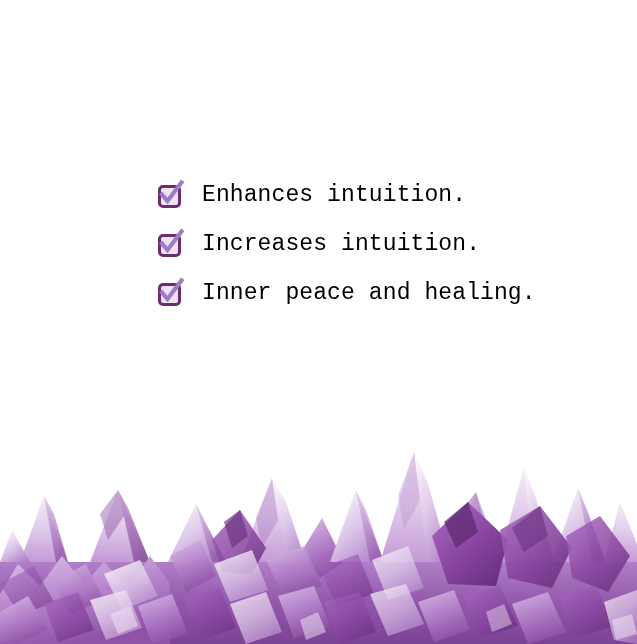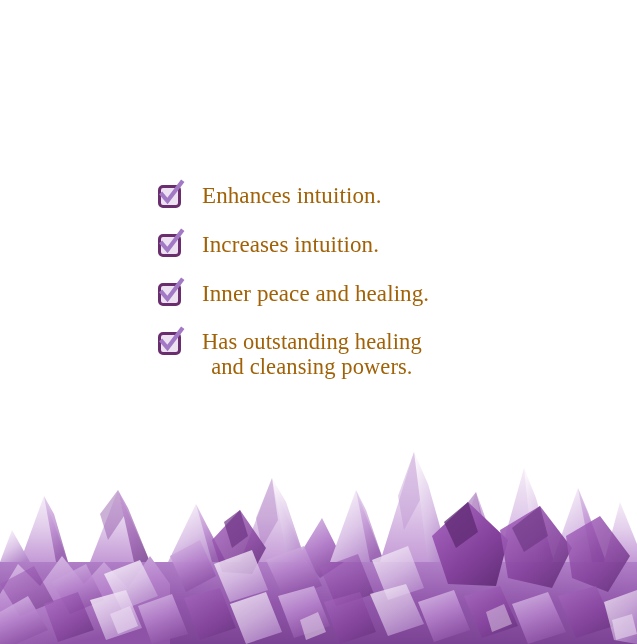--- a/index.html
+++ b/index.html
@@ -79,24 +79,24 @@
     background:#ece2f2;
   }
   .checkbox svg{
     position:absolute;
     left:2px;top:-4px;
     width:24px;height:27px;
     overflow:visible;
   }
 
   .item-text{
-    font-family:Liberation Serif, serif;
+    font-family:Liberation Mono, monospace;
     font-size:23px;
     line-height:27px;
-    color:#a16207;
+    color:#000000;
     white-space:pre-line;
     letter-spacing:0.1px;
   }
   .item-text.two-line{
     text-align:center;
     line-height:25px;
     font-size:22.5px;
   }
 
   
@@ -138,30 +138,20 @@
     <li class="list-item">
       <span class="checkbox">
         <span class="box"></span>
         <svg viewBox="0 0 24 27" aria-hidden="true">
           <path d="M2 13.5 L7.5 20 L21.5 1.5" fill="none" stroke="#a279c4" stroke-width="4.2" stroke-linecap="square" stroke-linejoin="miter"></path>
         </svg>
       </span>
       <span class="item-text">Inner peace and healing.</span>
     </li>
 
-    <li class="list-item tight">
-      <span class="checkbox">
-        <span class="box"></span>
-        <svg viewBox="0 0 24 27" aria-hidden="true">
-          <path d="M2 13.5 L7.5 20 L21.5 1.5" fill="none" stroke="#a279c4" stroke-width="4.2" stroke-linecap="square" stroke-linejoin="miter"></path>
-        </svg>
-      </span>
-      <span class="item-text two-line">Has outstanding healing
-and cleansing powers.</span>
-    </li>
 
 
   </ul>
 
   <div class="crystals">
     <svg viewBox="0 0 637 200" preserveAspectRatio="none" aria-hidden="true">
       <defs>
         <linearGradient id="gLight" x1="0" y1="0" x2="0" y2="1">
           <stop offset="0%" stop-color="#f6edf8"></stop>
           <stop offset="45%" stop-color="#e3cfec"></stop>

